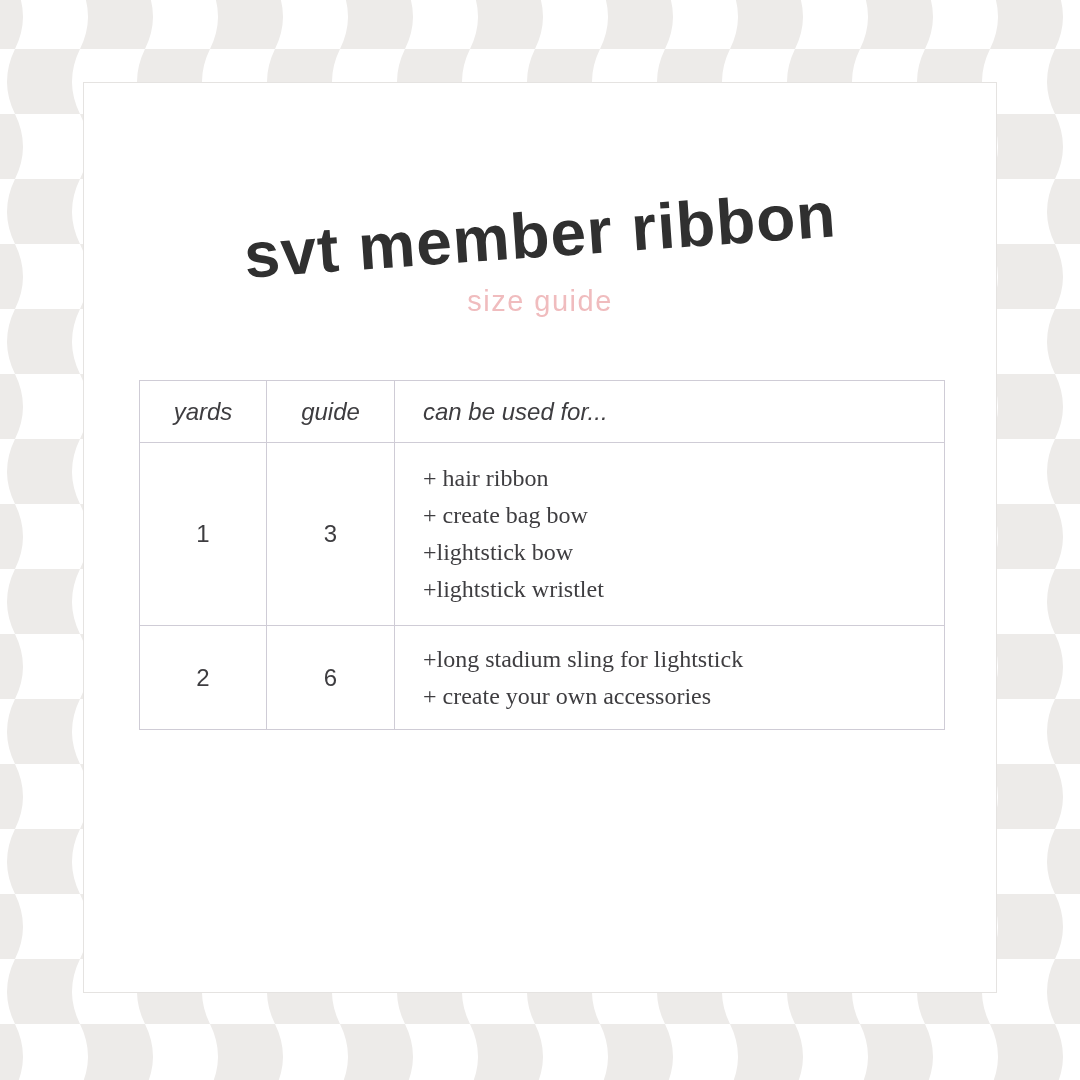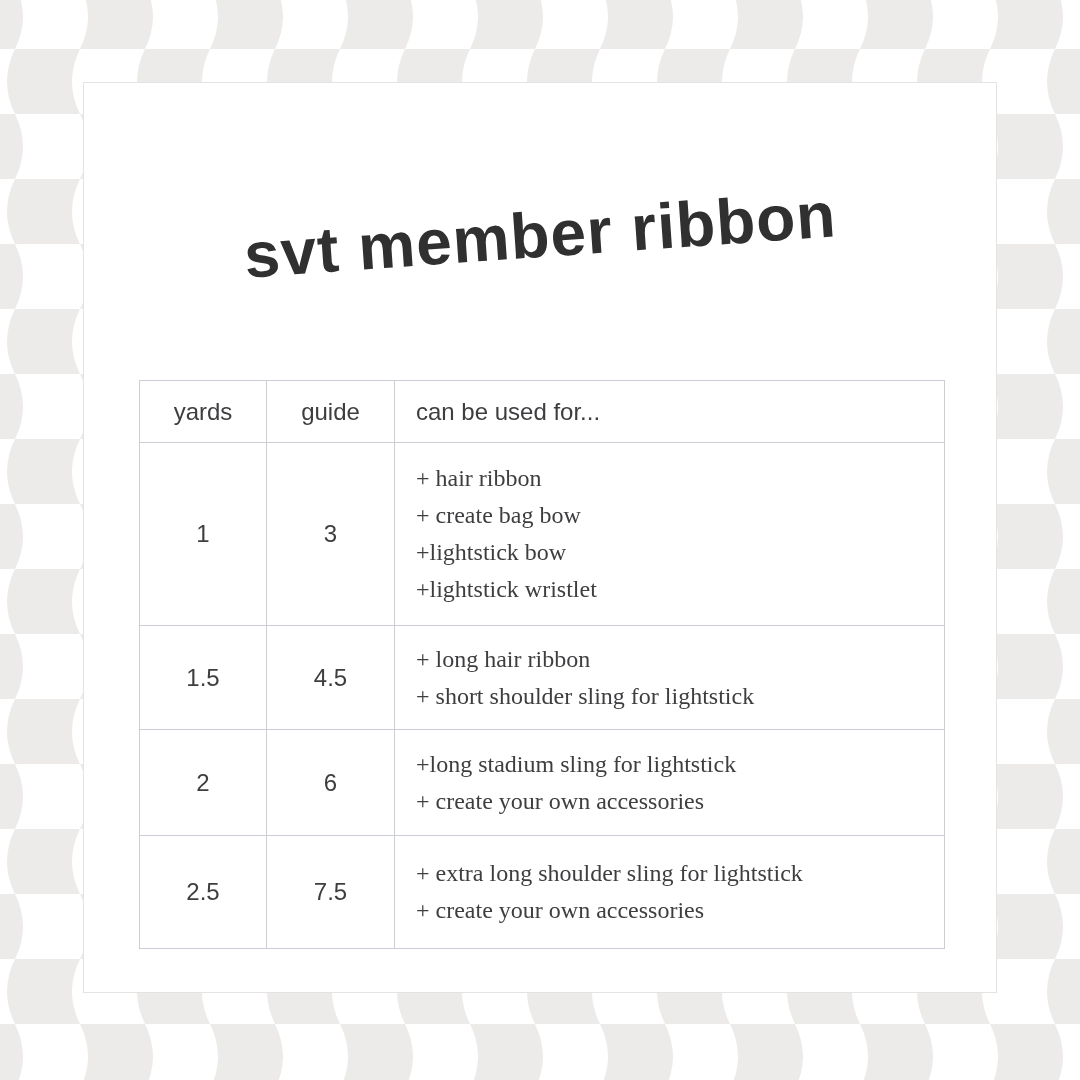--- a/index.html
+++ b/index.html
@@ -56,28 +56,28 @@
     table-layout: fixed;
     color: var(--table-text, #3e3d40);
   }
   table.size-table th, table.size-table td {
     border: 1px solid var(--table-border, #cfccd6);
     vertical-align: middle;
     text-align: center;
     font-weight: normal;
     font-size: 24px;
   }
-  table.size-table thead tr { height: 62px; }
+  table.size-table thead tr { height: 62px; font-style: italic; }
   table.size-table tbody tr:nth-child(1) { height: 183px; }
   table.size-table tbody tr:nth-child(2) { height: 104px; }
   table.size-table tbody tr:nth-child(3) { height: 106px; }
   table.size-table tbody tr:nth-child(4) { height: 113px; }
   table.size-table th.uses, table.size-table td.uses {
     text-align: left;
-    padding-left: 21px;
+    padding-left: 28px;
     padding-right: 10px;
   }
   td.num { font-size: 29px; }
   .use-line { line-height: 37px; font-size: 24px; font-family: Liberation Serif, serif; }
 </style>
 </head>
 <body>
 
 <div class="canvas">
 
@@ -87,20 +87,21 @@
         <path d="M0,0 H65 Q81,32.5 65,65 H0 Q16,32.5 0,0 Z"></path>
         <path d="M65,65 H130 Q114,97.5 130,130 H65 Q49,97.5 65,65 Z"></path>
       </pattern>
     </defs>
     <rect x="0" y="0" width="1080" height="1080" fill="url(#wavyChecker)"></rect>
   </svg>
 
   <div class="card">
 
     <h1 class="title">svt member ribbon</h1>
+    <div class="subtitle">size guide</div>
 
     <table class="size-table">
       <colgroup>
         <col style="width:127px">
         <col style="width:128px">
         <col style="width:550px">
       </colgroup>
       <thead>
         <tr>
           <th>yards</th>
@@ -113,40 +114,24 @@
           <td class="num">1</td>
           <td class="num">3</td>
           <td class="uses">
             <div class="use-line">+ hair ribbon</div>
             <div class="use-line">+ create bag bow</div>
             <div class="use-line">+lightstick bow</div>
             <div class="use-line">+lightstick wristlet</div>
           </td>
         </tr>
         <tr>
-          <td class="num">1.5</td>
-          <td class="num">4.5</td>
-          <td class="uses">
-            <div class="use-line">+ long hair ribbon</div>
-            <div class="use-line">+ short shoulder sling for lightstick</div>
-          </td>
-        </tr>
-        <tr>
           <td class="num">2</td>
           <td class="num">6</td>
           <td class="uses">
             <div class="use-line">+long stadium sling for lightstick</div>
-            <div class="use-line">+ create your own accessories</div>
-          </td>
-        </tr>
-        <tr>
-          <td class="num">2.5</td>
-          <td class="num">7.5</td>
-          <td class="uses">
-            <div class="use-line">+ extra long shoulder sling for lightstick</div>
             <div class="use-line">+ create your own accessories</div>
           </td>
         </tr>
       </tbody>
     </table>
 
   </div>
 </div>
 
 </body></html>

